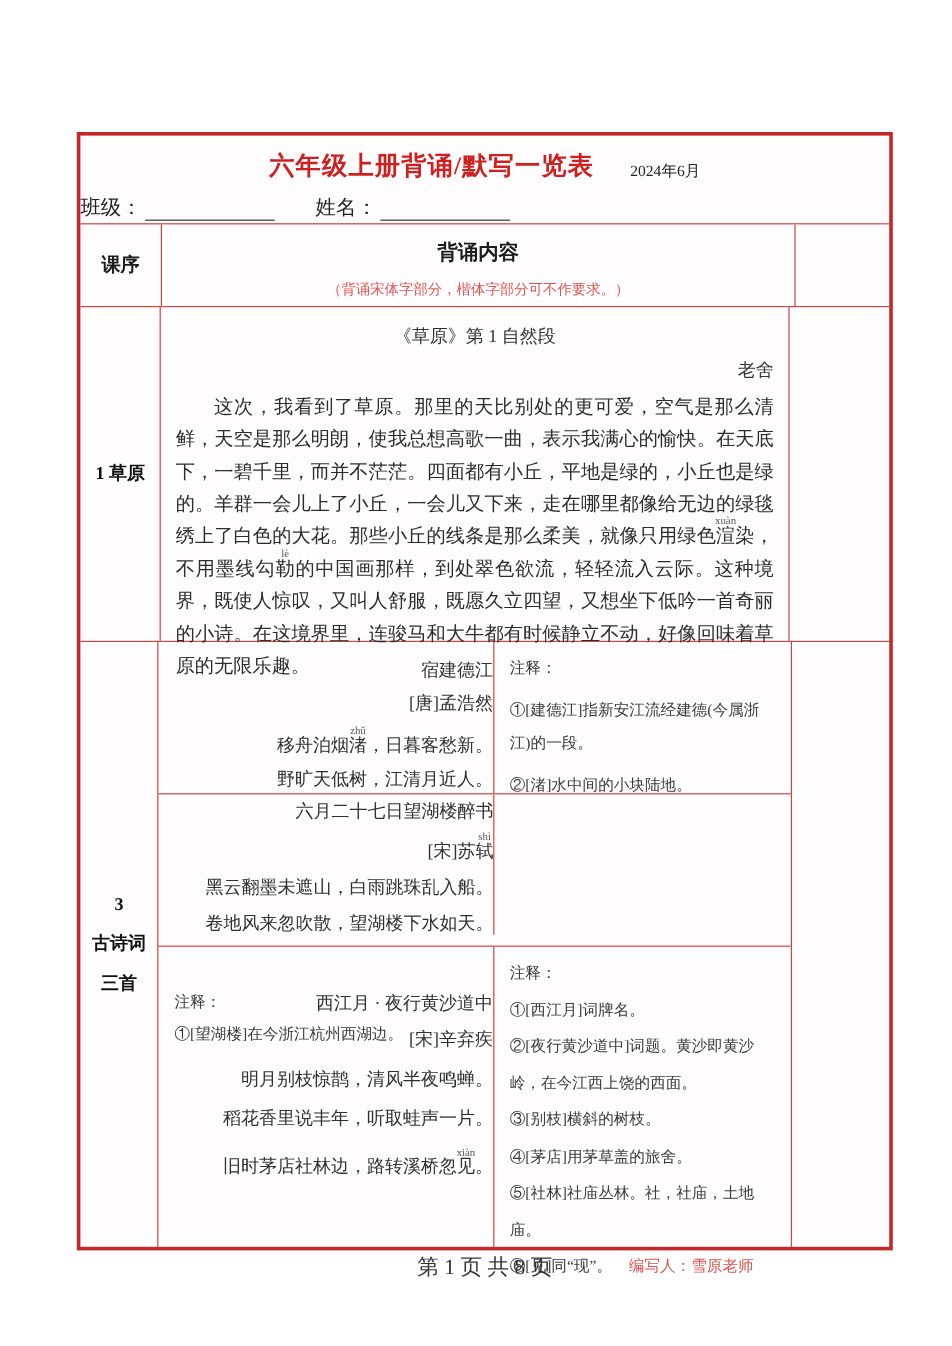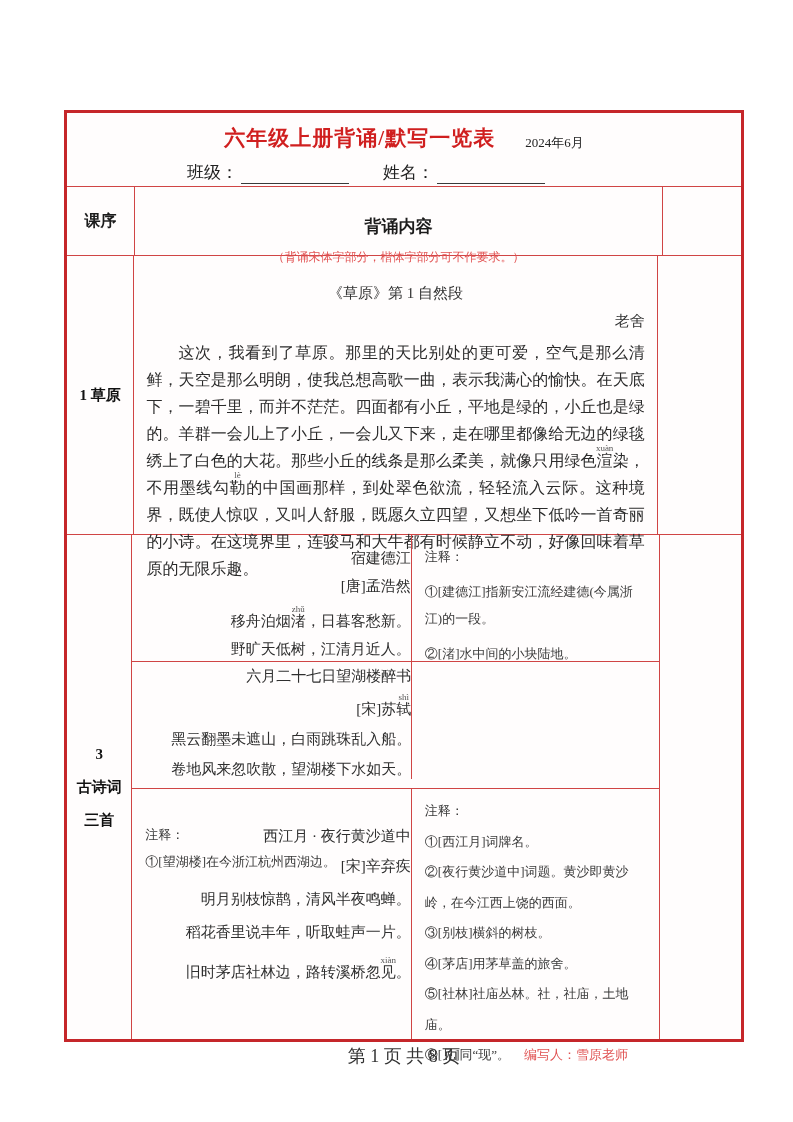--- a/index.html
+++ b/index.html
@@ -8,47 +8,47 @@
   .sheet { position:relative; width:793px; height:1122px; background:#ffffff; overflow:hidden; }
 
   .tbl { position:absolute; left:64px; top:110px; width:680px; height:932px;
          border:3px solid #c5262a; background:#fffdfd; }
 
   
   .title-area { height:74px; border-bottom:1px solid #d04545; }
   .title-line { display:flex; justify-content:center; align-items:flex-end; gap:30px; padding-top:11px; }
   .doc-title { color:#d01f1f; font-weight:bold; font-size:21px; letter-spacing:1px; }
   .doc-date { font-size:13px; color:#222; }
-  .class-line { display:flex; align-items:flex-end; gap:34px; margin-top:9px; padding-left:120px; font-size:17px; color:#222; }
+  .class-line { display:flex; align-items:flex-end; gap:34px; margin-top:9px; font-size:17px; color:#222; }
   .blank-group { display:flex; align-items:flex-end; }
   .blank { display:inline-block; width:108px; border-bottom:1.5px solid #3a3a3a; height:19px; margin-left:3px; }
 
   
   .hdr-row, .row1, .row2 { display:flex; width:100%; }
   .hdr-row { height:69px; border-bottom:1px solid #d04545; }
   .row1 { height:279px; border-bottom:1px solid #d04545; }
   .row2 { height:504px; }
 
   .order-col { width:68px; border-right:1px solid #d04545; display:flex; flex-direction:column;
                align-items:center; justify-content:center; text-align:center; }
   .content-col { width:528px; border-right:1px solid #d04545; }
   .sign-col { width:84px; display:flex; flex-direction:column; align-items:center; }
 
   
   .hdr-order { font-weight:bold; font-size:16px; color:#1c1c1c; }
   .hdr-content { display:flex; flex-direction:column; align-items:center; }
-  .hdr-content-title { font-weight:bold; font-size:17px; color:#1c1c1c; margin-top:28px; }
+  .hdr-content-title { font-weight:bold; font-size:17px; color:#1c1c1c; margin-top:12px; }
   .hdr-content-note { font-size:12px; color:#e25353; margin-top:11px; }
   .hdr-sign { justify-content:flex-start; padding-top:8px; }
   .hdr-sign .sign-line { font-weight:bold; font-size:16px; color:#1c1c1c; line-height:32px; }
 
   
   .order-label { font-weight:bold; font-size:15px; color:#111; white-space:nowrap; line-height:33px; }
   .grass-cell { padding:7px 12px 0 12px; }
-  .piece-title { text-align:center; font-size:15px; color:#333; margin-top:21px; }
+  .piece-title { text-align:center; font-size:15px; color:#333; margin-top:8px; }
   .piece-author { text-align:right; font-size:15px; color:#333; margin-top:9px; }
   .grass-para { margin-top:8px; font-size:16px; line-height:27px; text-align:justify;
                 text-indent:32px; color:#2b2b2b; }
 
   
   .poems-col { width:528px; border-right:1px solid #d04545; display:flex; flex-direction:column; }
   .sub-row { display:flex; width:100%; }
   .sub-row.s0 { height:127px; border-bottom:1px solid #d04545; }
   .sub-row.s1 { height:127px; border-bottom:1px solid #d04545;flex-direction:column; }
   .sub-row.s2 { height:250px; }

